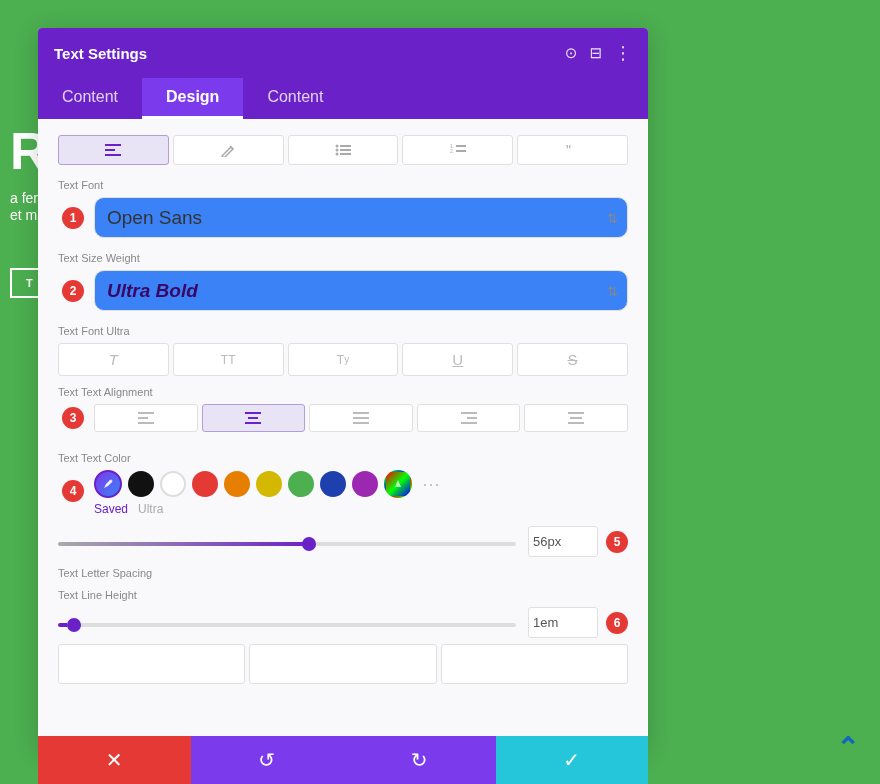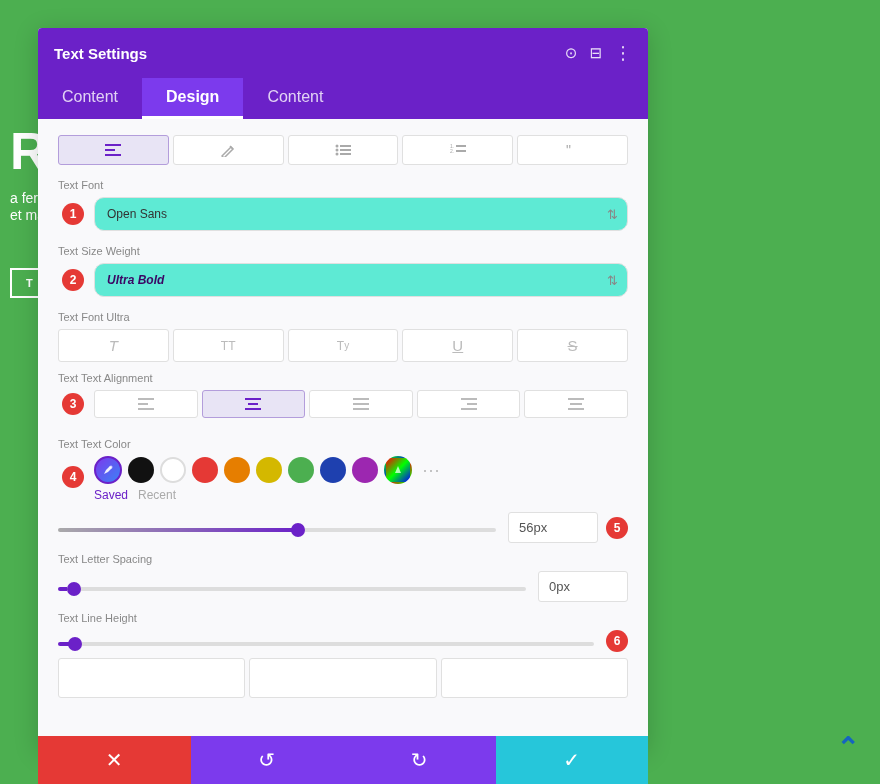--- a/index.html
+++ b/index.html
@@ -131,24 +131,24 @@
       z-index: 2;
     }
 
     .select-wrapper {
       position: relative;
     }
 
     .select-wrapper select {
       width: 100%;
       padding: 9px 12px;
-      background: #5eead4;
+      background: #3b82f6;
       border: 1px solid #e0e0e0;
       border-radius: 10px;
-      font-size: 12px;
+      font-size: 19px;
       color: #333;
       appearance: none;
       cursor: pointer;
     }
 
     .select-wrapper .arr {
       position: absolute;
       right: 10px;
       top: 50%;
       transform: translateY(-50%);
@@ -285,22 +285,22 @@
     }
 
     .value-container {
       display: flex;
       align-items: center;
       gap: 8px;
       position: relative;
     }
 
     .value-field {
-      width: 90px;
-      padding: 7px 10px;
+      width: 70px;
+      padding: 7px 4px;
       border: 1px solid #e0e0e0;
       border-radius: 3px;
       background: #fff;
       font-size: 13px;
       color: #555;
       text-align: left;
     }
 
     .bottom-bar {
       position: absolute;
@@ -534,50 +534,43 @@
           <div class="color-swatch" style="background:#9c27b0;"></div>
           <div style="width:28px;height:28px;border-radius:50%;background:linear-gradient(135deg,#f00,#0f0,#00f);cursor:pointer;border:2px solid transparent;display:flex;align-items:center;justify-content:center;">
             <svg width="10" height="10" viewBox="0 0 10 10">
                 <path d="M5 1 L2 8 L8 8 Z" fill="white" opacity="0.7"></path>
               </svg>
           </div>
           <span style="color:#bbb;font-size:18px;cursor:pointer;margin-left:4px;">···</span>
         </div>
         <div class="saved-recent">
           <span class="saved-btn">Saved</span>
-          <span class="recent-btn">Recent</span>
+          <span class="recent-btn">Ultra</span>
         </div>
       </div>
 
       <div class="slider-row">
         <div class="slider-wrap">
           <input type="range" min="0" max="100" value="55" style="background: linear-gradient(to right, rgb(170, 170, 170) 0%, rgb(107, 33, 200) 55%, rgb(221, 221, 221) 55%, rgb(221, 221, 221) 100%);">
         </div>
         <div class="value-container">
           <div class="value-field">56px</div>
           <div style="width:22px;height:22px;border-radius:50%;background:#e53935;color:white;font-size:12px;font-weight:700;display:flex;align-items:center;justify-content:center;">5</div>
         </div>
       </div>
 
       <div class="section-label">Text Letter Spacing</div>
-      <div class="slider-row">
-        <div class="slider-wrap">
-          <input type="range" min="0" max="100" value="2" style="background: linear-gradient(to right, rgb(107, 33, 200) 0%, rgb(107, 33, 200) 2%, rgb(221, 221, 221) 2%, rgb(221, 221, 221) 100%);">
-        </div>
-        <div class="value-container">
-          <div class="value-field">0px</div>
-        </div>
-      </div>
 
       <div class="section-label">Text Line Height</div>
       <div class="slider-row">
         <div class="slider-wrap">
           <input type="range" min="0" max="100" value="2" style="background: linear-gradient(to right, rgb(107, 33, 200) 0%, rgb(107, 33, 200) 2%, rgb(221, 221, 221) 2%, rgb(221, 221, 221) 100%);">
         </div>
         <div class="value-container">
+          <div class="value-field">1em</div>
           <div style="width:22px;height:22px;border-radius:50%;background:#e53935;color:white;font-size:12px;font-weight:700;display:flex;align-items:center;justify-content:center;">6</div>
         </div>
       </div>
 
       <div class="text-shadow-row">
         <div class="shadow-btn" style="display:flex;align-items:center;justify-content:center;min-height:40px;"></div>
         <div class="shadow-btn" style="display:flex;align-items:center;justify-content:center;min-height:40px;"></div>
         <div class="shadow-btn" style="display:flex;align-items:center;justify-content:center;min-height:40px;"></div>
       </div>
 

